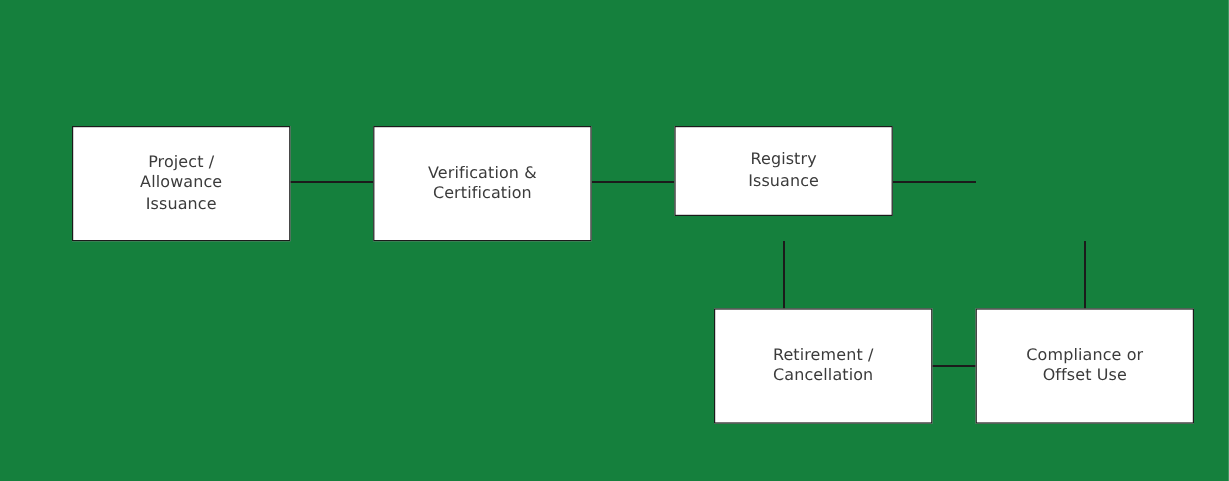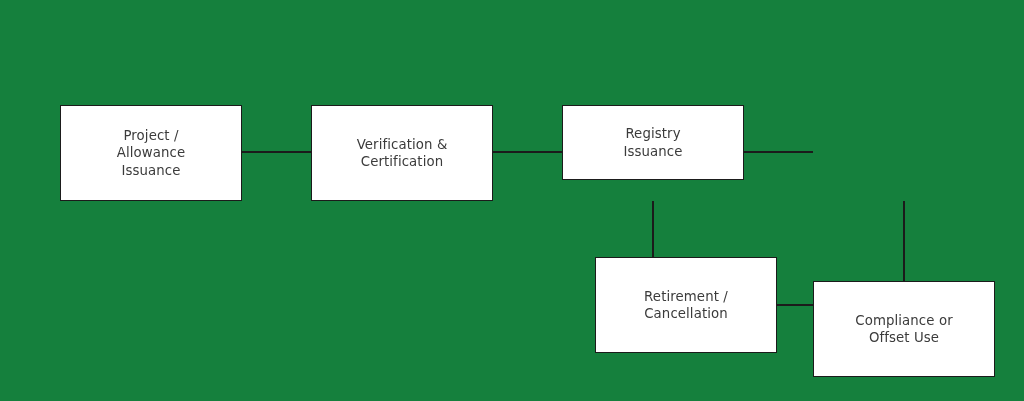--- a/index.html
+++ b/index.html
@@ -82,18 +82,18 @@
     <div class="node-label">Registry
 Issuance</div>
   </div>
 
 
   <div class="node node-bottom" style="left:562px; top:257px; width:182px; height:96px;margin-left:33px;">
     <div class="node-label">Retirement /
 Cancellation</div>
   </div>
 
-  <div class="node node-bottom" style="left:813px; top:257px; width:182px; height:96px;margin-top:24px;">
+  <div class="node node-bottom" style="left:813px; top:257px; width:182px; height:96px;">
     <div class="node-label">Compliance or
 Offset Use</div>
   </div>
 
 </div>
 
 </body></html>

